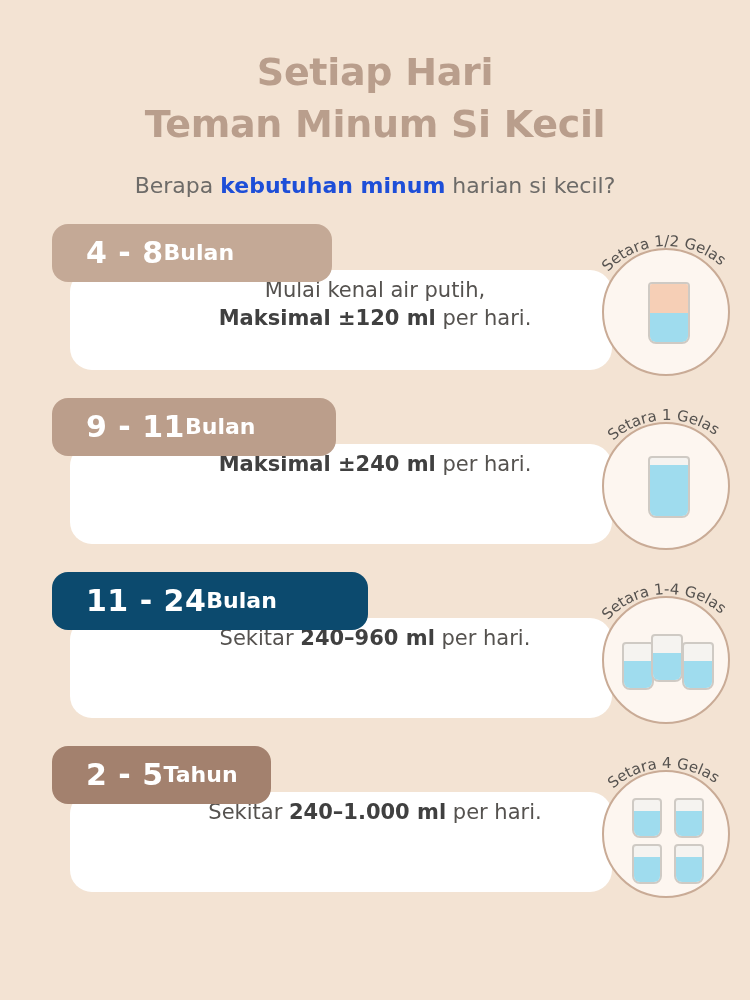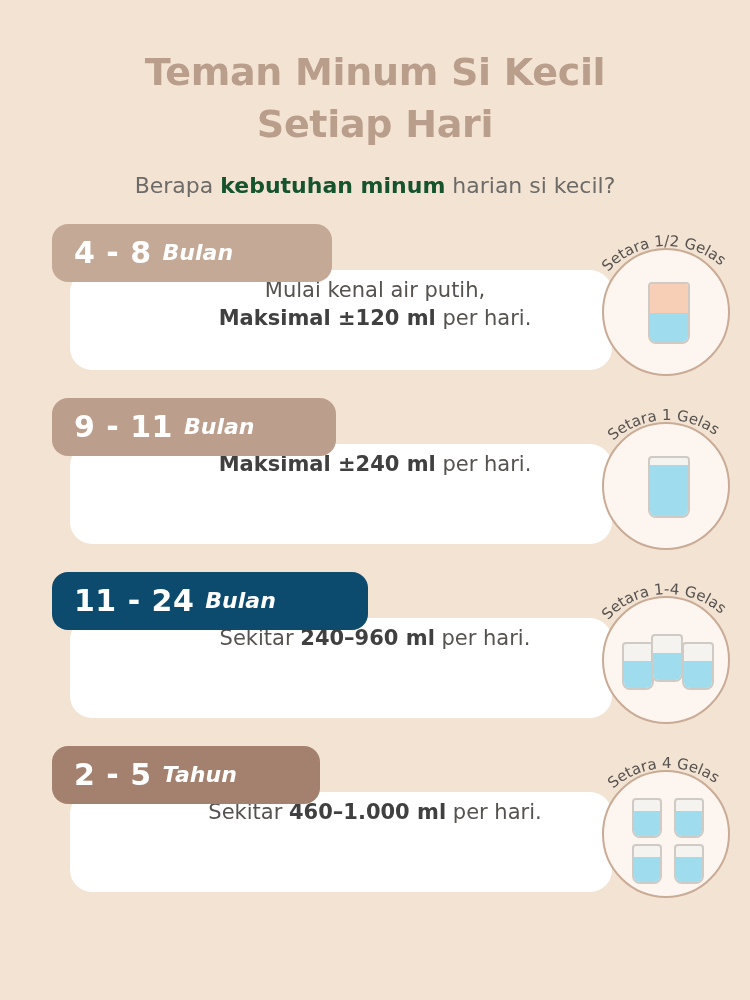--- a/index.html
+++ b/index.html
@@ -29,21 +29,21 @@
     color: #b99e8c;
     line-height: 1.38;
     letter-spacing: -0.3px;
   }
   .subtitle {
     margin-top: 22px;
     font-size: 22px;
     color: #6d6b68;
     font-weight: 400;
   }
-  .subtitle b { color: #14532d; font-weight: bold; }
+  .subtitle b { color: #1d4ed8; font-weight: bold; }
 
   
   .rows {
     margin-top: 26px;
     position: relative;
   }
   .row {
     position: relative;
     height: 174px;
   }
@@ -73,34 +73,33 @@
 
   
   .pill {
     position: absolute;
     left: 52px;
     top: 0;
     height: 58px;
     border-radius: 16px;
     display: flex;
     align-items: center;
-    padding: 0 24px 0 22px;
+    padding: 0 24px 0 34px;
     color: #ffffff;
     white-space: nowrap;
   }
   .pill .num {
     font-size: 30px;
     font-weight: bold;
     letter-spacing: 0.5px;
   }
   .pill .unit {
     font-size: 22px;
     font-weight: bold;
-    margin-left: 11px;
-    font-style: italic;
+    margin-left: 0;
   }
 
   
   .badge {
     position: absolute;
     right: 20px;
     top: 24px;
     width: 128px;
     height: 128px;
     border-radius: 50%;
@@ -150,22 +149,22 @@
     background: #f3e3d3;
   }
 </style>
 </head>
 <body>
 
 <div class="page">
 
   <div class="header">
     <div class="title">
+      <div>Setiap Hari</div>
       <div>Teman Minum Si Kecil</div>
-      <div>Setiap Hari</div>
     </div>
     <div class="subtitle">
       <span>Berapa </span><b>kebutuhan minum</b><span> harian si kecil?</span>
     </div>
   </div>
 
   <div class="rows" id="rows">
       <div class="row">
     <div class="card"></div>
     <div class="card-text"><span>Mulai kenal air putih,</span><br><span class="l2"><b>Maksimal ±120 ml</b><span> per hari.</span></span></div>
@@ -242,23 +241,23 @@
             </div>
             <div class="glass" style="left:78px;top:44px;width:32px;height:48px;">
         <div class="water" style="height:62%"></div>
             </div>
       </div>
     </div>
   </div>
       <div class="row">
     <div class="card"></div>
     <div class="card-text">
-          <span class="l2"><span>Sekitar </span><b>460–1.000 ml</b><span> per hari.</span></span>
+          <span class="l2"><span>Sekitar </span><b>240–1.000 ml</b><span> per hari.</span></span>
         </div>
-    <div class="pill" style="background:#a3816e;width:268px;">
+    <div class="pill" style="background:#a3816e;width:219px;">
       <span class="num">2 - 5</span>
       <span class="unit">Tahun</span>
     </div>
     <div class="arc">
     <svg width="156" height="80" viewBox="0 0 156 80">
       <path id="arcpath3" d="M 6,74 A 76,70 0 0 1 150,66" fill="none"></path>
       <text text-anchor="middle">
         <textPath href="#arcpath3" startOffset="50%">Setara 4 Gelas</textPath>
       </text>
     </svg>

